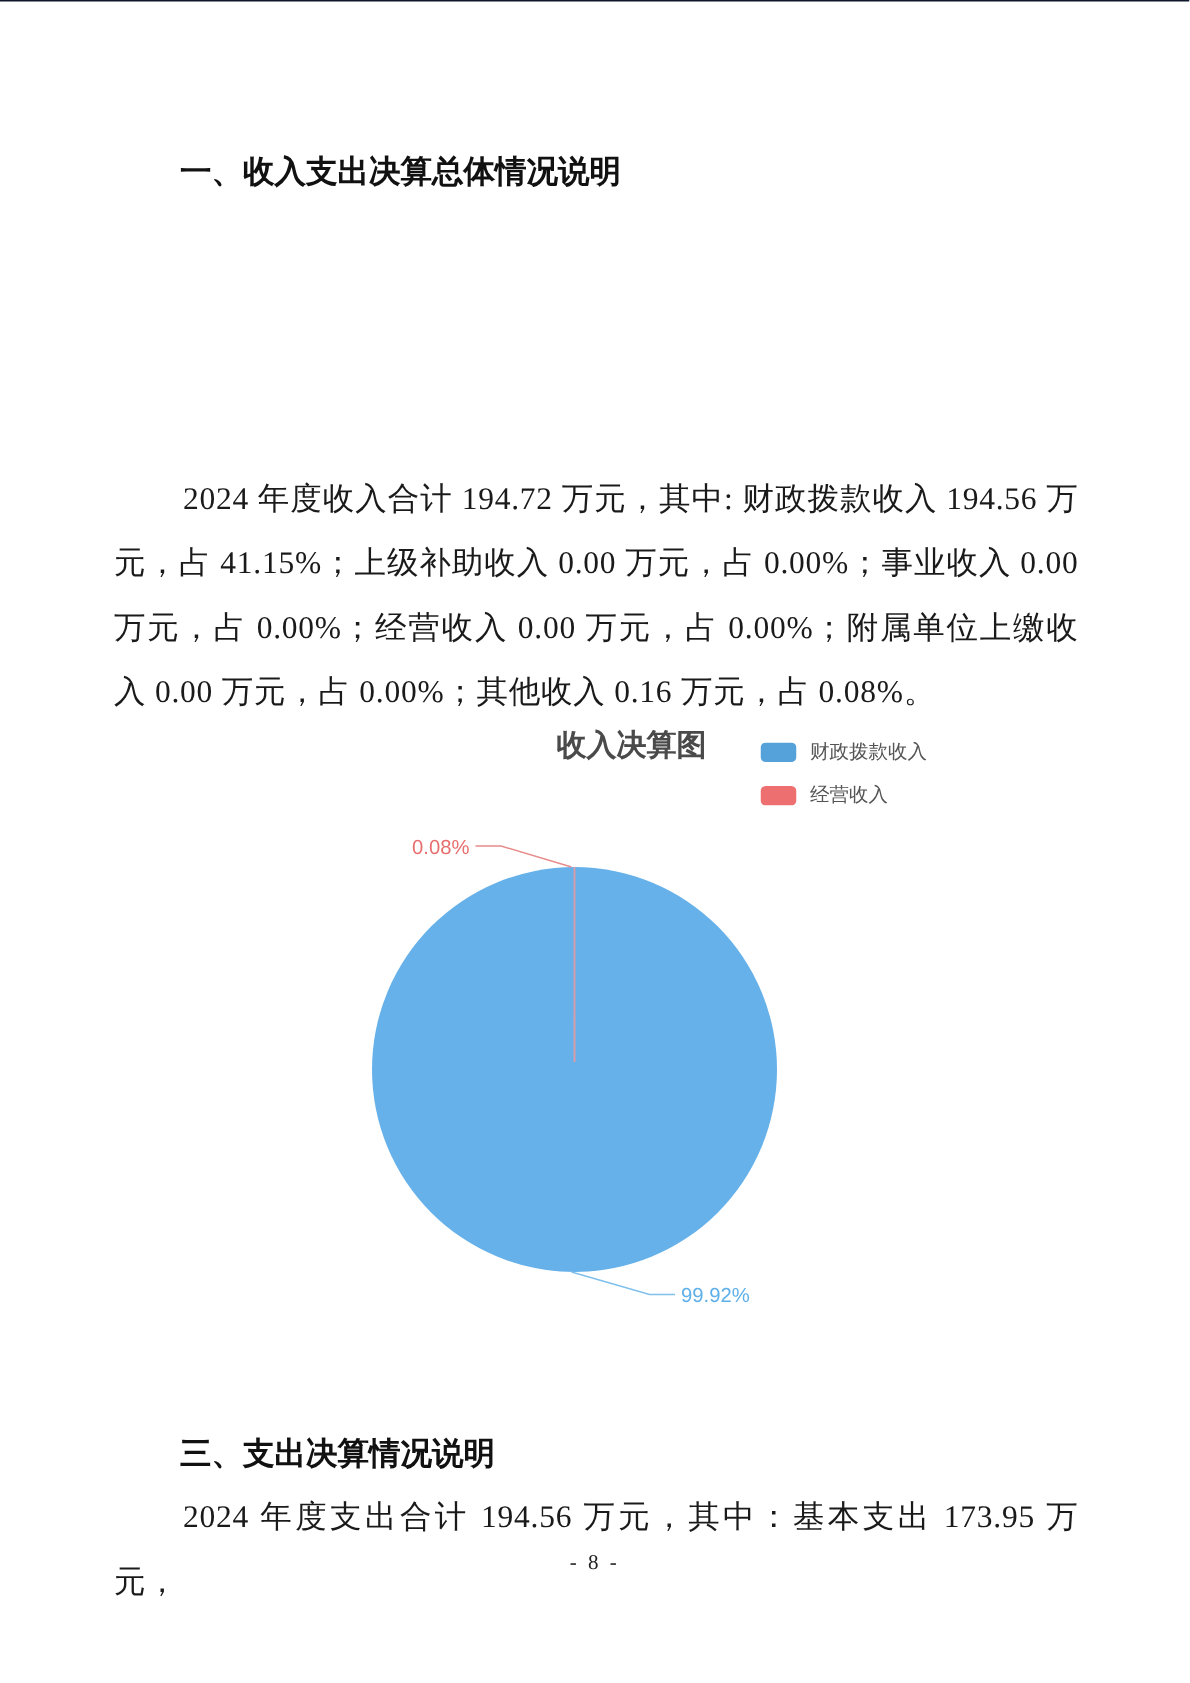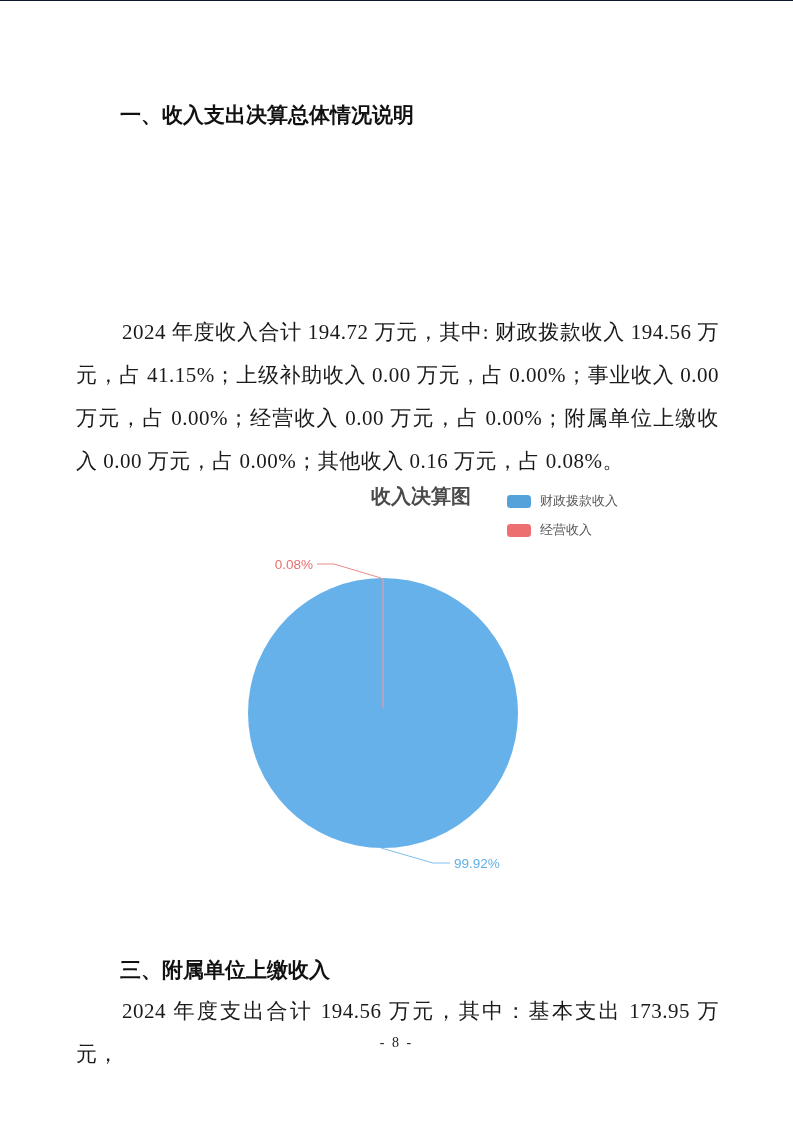--- a/index.html
+++ b/index.html
@@ -92,18 +92,18 @@
 
     <line x1="383" y1="32" x2="383" y2="162" stroke-width="1.3" opacity="0.9" stroke="#e59ba3"></line>
 
     <polyline points="317,18 334,18 381,32" fill="none" stroke-width="1" stroke="#e88b8b"></polyline>
 
     <polyline points="381,302 433,317 450,317" fill="none" stroke-width="1" stroke="#7fc0ec"></polyline>
     <text x="313" y="23" text-anchor="end" fill="#e86e6e">0.08%</text>
     <text x="454" y="322" text-anchor="start" fill="#5fb0e8">99.92%</text>
   </svg>
 
-  <div class="abs sec-heading" style="top:954px;">三、附属单位上缴收入</div>
+  <div class="abs sec-heading" style="top:954px;">三、支出决算情况说明</div>
   <div class="abs sec-body" style="top:989px; height:43px;">2024 年度支出合计 194.56 万元，其中：基本支出 173.95 万元，</div>
 
   <div class="abs page-footer" style="top:1034px;">- 8 -</div>
 
 </div>
 
 </body></html>

